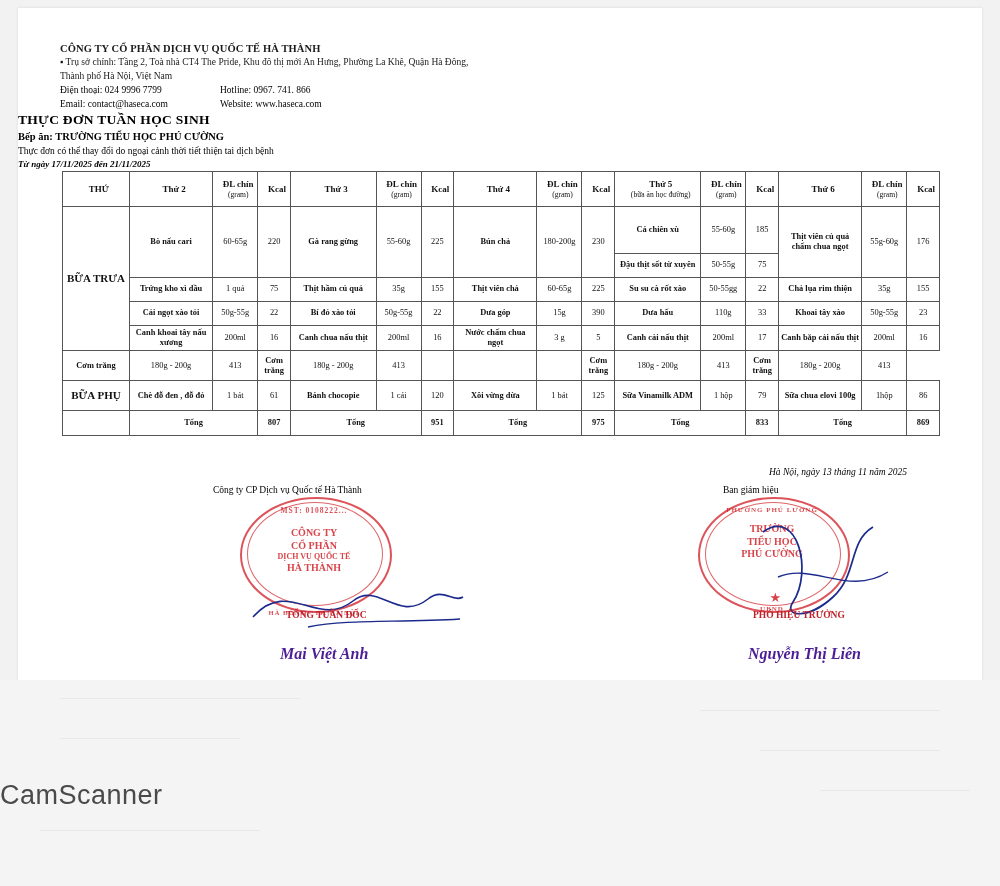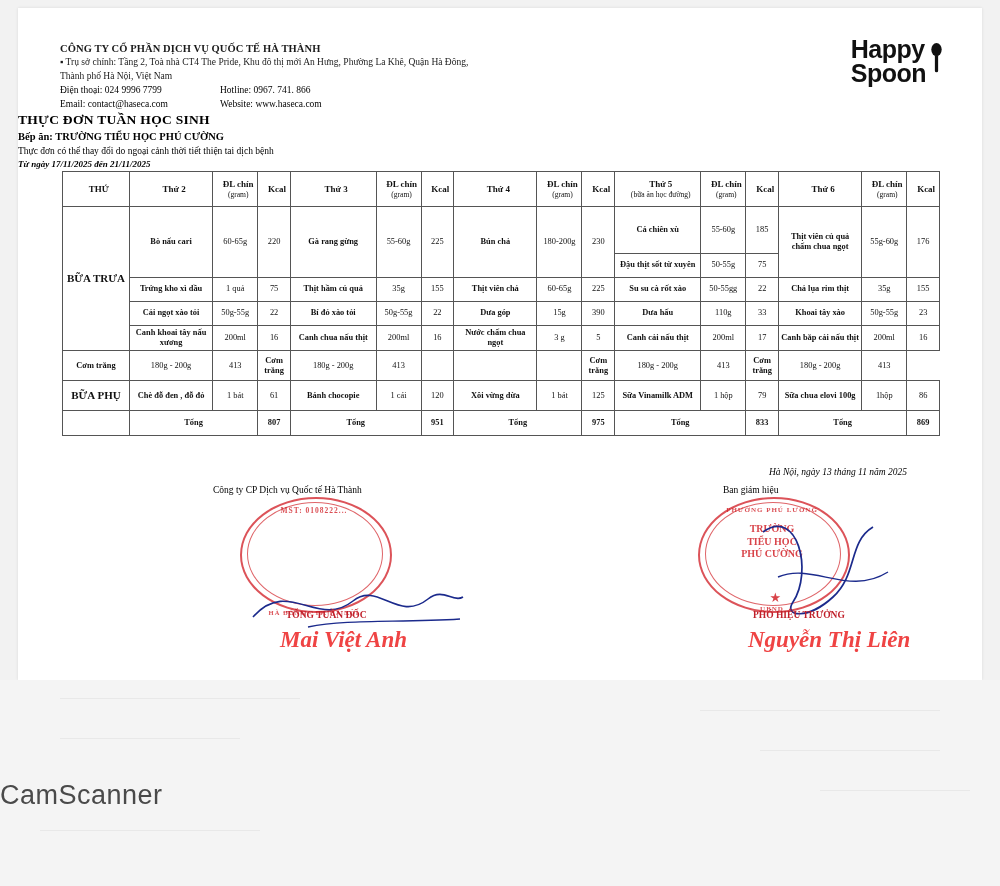--- a/index.html
+++ b/index.html
@@ -229,25 +229,26 @@
   .stamp .arc-top { top: 9px; }
   .stamp .arc-bot { bottom: 1px; }
   .role {
     position: absolute;
     font-size: 9.5px;
     font-weight: bold;
     color: #c0202a;
   }
   .name-script {
     position: absolute;
-    font-size: 23px;
+    font-size: 16px;
     font-style: italic;
     font-weight: bold;
-    color: #ef4444;
+    color: #4c1d95;
     font-family: "Liberation Serif", serif;
+    margin-top: 18px;
   }
   svg.scribble { position: absolute; }
 </style>
 </head>
 <body>
 
 <div class="page">
 
   <div class="sheet">
 
@@ -260,30 +261,20 @@
       <div class="hdr-left">
         <div>Điện thoại: 024 9996 7799</div>
         <div>Email: contact@haseca.com</div>
       </div>
       <div class="hdr-right">
         <div>Hotline: 0967. 741. 866</div>
         <div>Website: www.haseca.com</div>
       </div>
     </div>
 
-    <div class="logo">
-      <div>Happy</div>
-      <div class="spoon-row">
-        <span>Spoon</span>
-        <svg class="spoonicon" viewBox="0 0 20 46">
-          <ellipse cx="10" cy="10" rx="8" ry="10" fill="#111"></ellipse>
-          <rect x="7.5" y="18" width="5" height="27" rx="2.5" fill="#111"></rect>
-        </svg>
-      </div>
-    </div>
 
     <div class="title-block">
       <div class="t1">THỰC ĐƠN TUẦN HỌC SINH</div>
       <div class="t2">
         <span>Bếp ăn:</span>
         <span>TRƯỜNG TIỂU HỌC PHÚ CƯỜNG</span>
       </div>
       <div class="t3">Thực đơn có thể thay đổi do ngoại cảnh thời tiết thiện tai dịch bệnh</div>
       <div class="t4">Từ ngày 17/11/2025 đến 21/11/2025</div>
     </div>
@@ -387,21 +378,21 @@
           <td>75</td>
           <td class="dish">Thịt hầm củ quả</td>
           <td>35g</td>
           <td>155</td>
           <td class="dish">Thịt viên chả</td>
           <td>60-65g</td>
           <td>225</td>
           <td class="dish">Su su cà rốt xào</td>
           <td>50-55gg</td>
           <td>22</td>
-          <td class="dish">Chả lụa rim thịt</td>
+          <td class="dish">Chả lụa rim thiện</td>
           <td>35g</td>
           <td>155</td>
         </tr>
 
         <tr class="body">
           <td class="dish">Cải ngọt xào tỏi</td>
           <td>50g-55g</td>
           <td>22</td>
           <td class="dish">Bí đỏ xào tỏi</td>
           <td>50g-55g</td>
@@ -490,20 +481,26 @@
 
     <div class="sig">
       <div class="date-line">Hà Nội, ngày 13 tháng 11 năm 2025</div>
       <div class="sig-left-title">Công ty CP Dịch vụ Quốc tế Hà Thành</div>
       <div class="sig-right-title">Ban giám hiệu</div>
 
       <div class="stamp" style="left:222px; top:30px;">
         <div class="ring"></div>
         <div class="ring2"></div>
         <div class="arc-top">MST: 0108222...</div>
+        <div class="ctr">
+          <div>CÔNG TY</div>
+          <div>CỔ PHẦN</div>
+          <div style="font-size:8px">DỊCH VỤ QUỐC TẾ</div>
+          <div>HÀ THÀNH</div>
+        </div>
         <div class="arc-bot" style="font-size:6.5px">HÀ ĐÔNG - TP. HÀ NỘI</div>
       </div>
 
       <svg class="scribble" style="left:230px; top:90px;" width="220" height="80" viewBox="0 0 220 80">
         <path d="M5 60 C 40 20, 70 72, 105 44 C 130 24, 150 66, 180 42 C 195 30, 205 46, 215 40" fill="none" stroke="#1b2a8c" stroke-width="1.6"></path>
         <path d="M60 70 C 100 62, 150 66, 212 62" fill="none" stroke="#1b2a8c" stroke-width="1.3"></path>
       </svg>
 
       <div class="role" style="left:268px; top:143px;">TỔNG TUẦN ĐỐC</div>
       <div class="name-script" style="left:262px; top:160px;">Mai Việt Anh</div>

